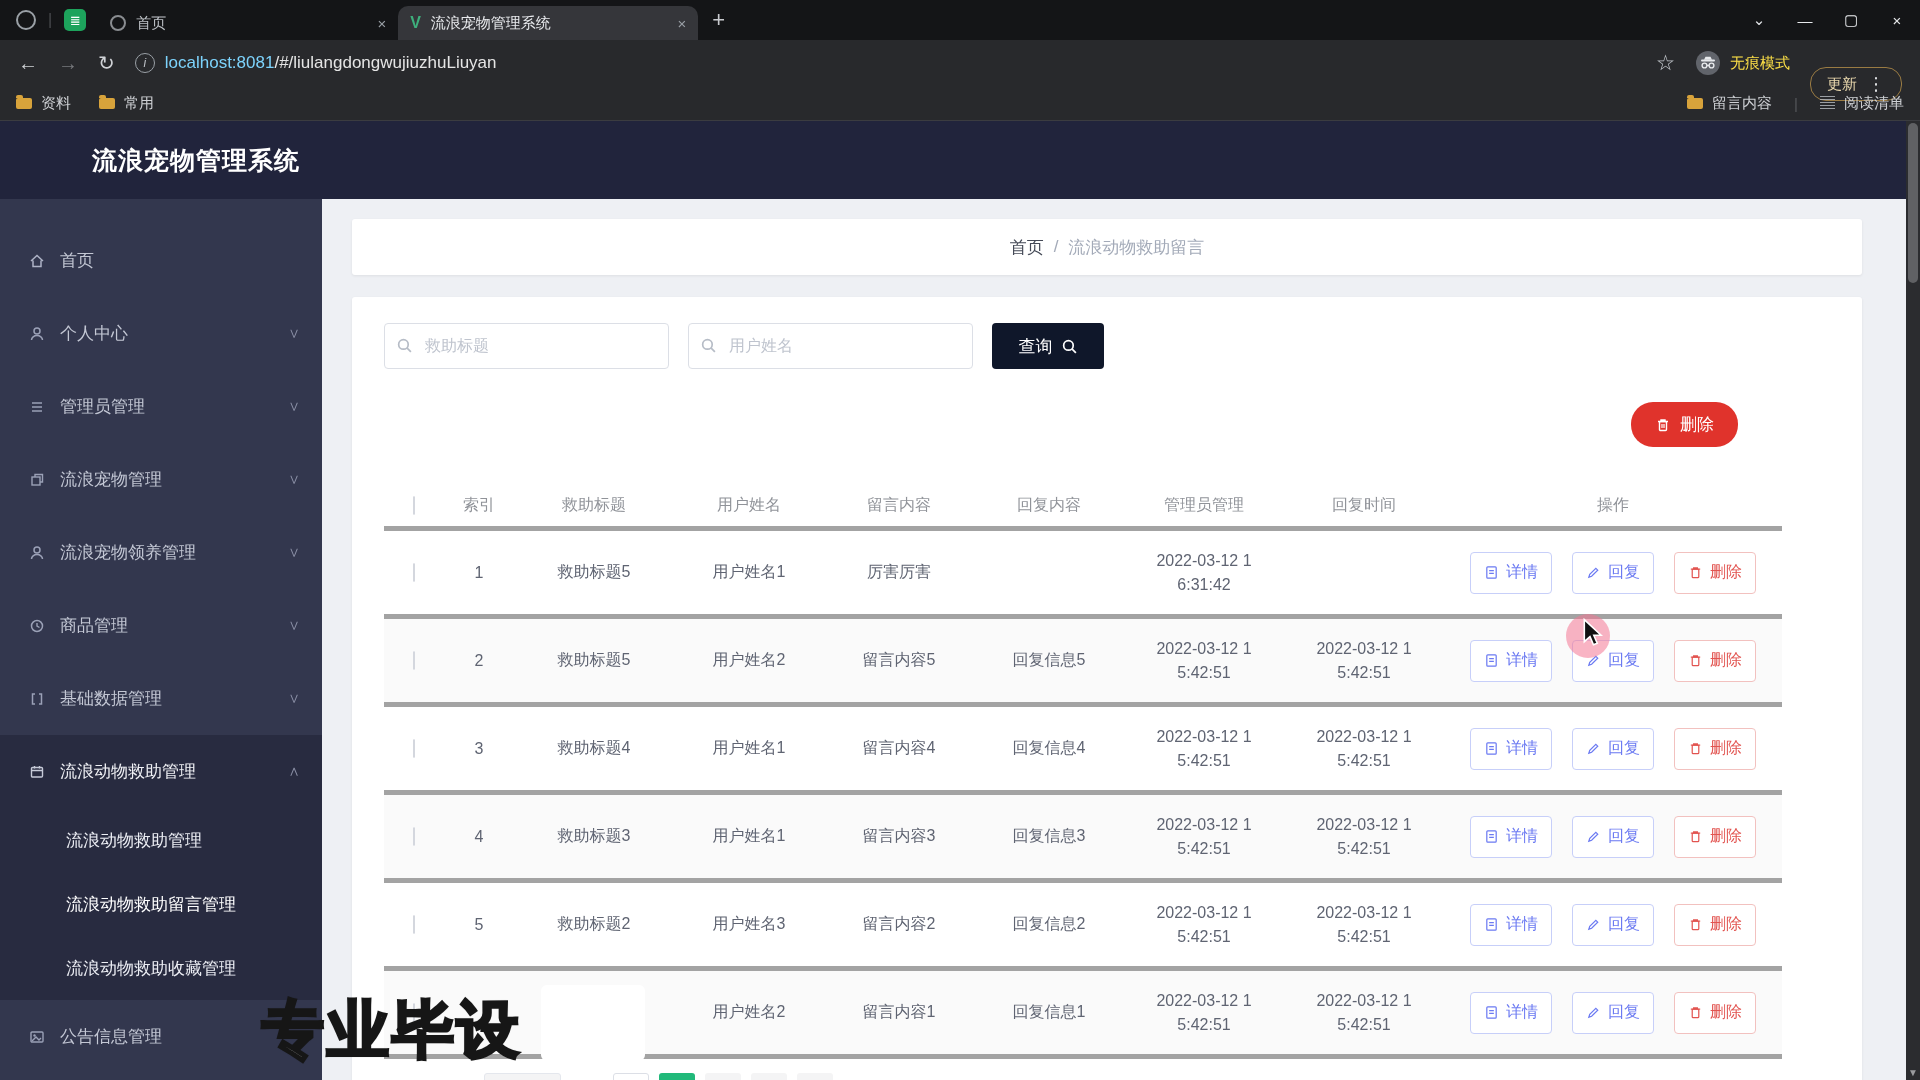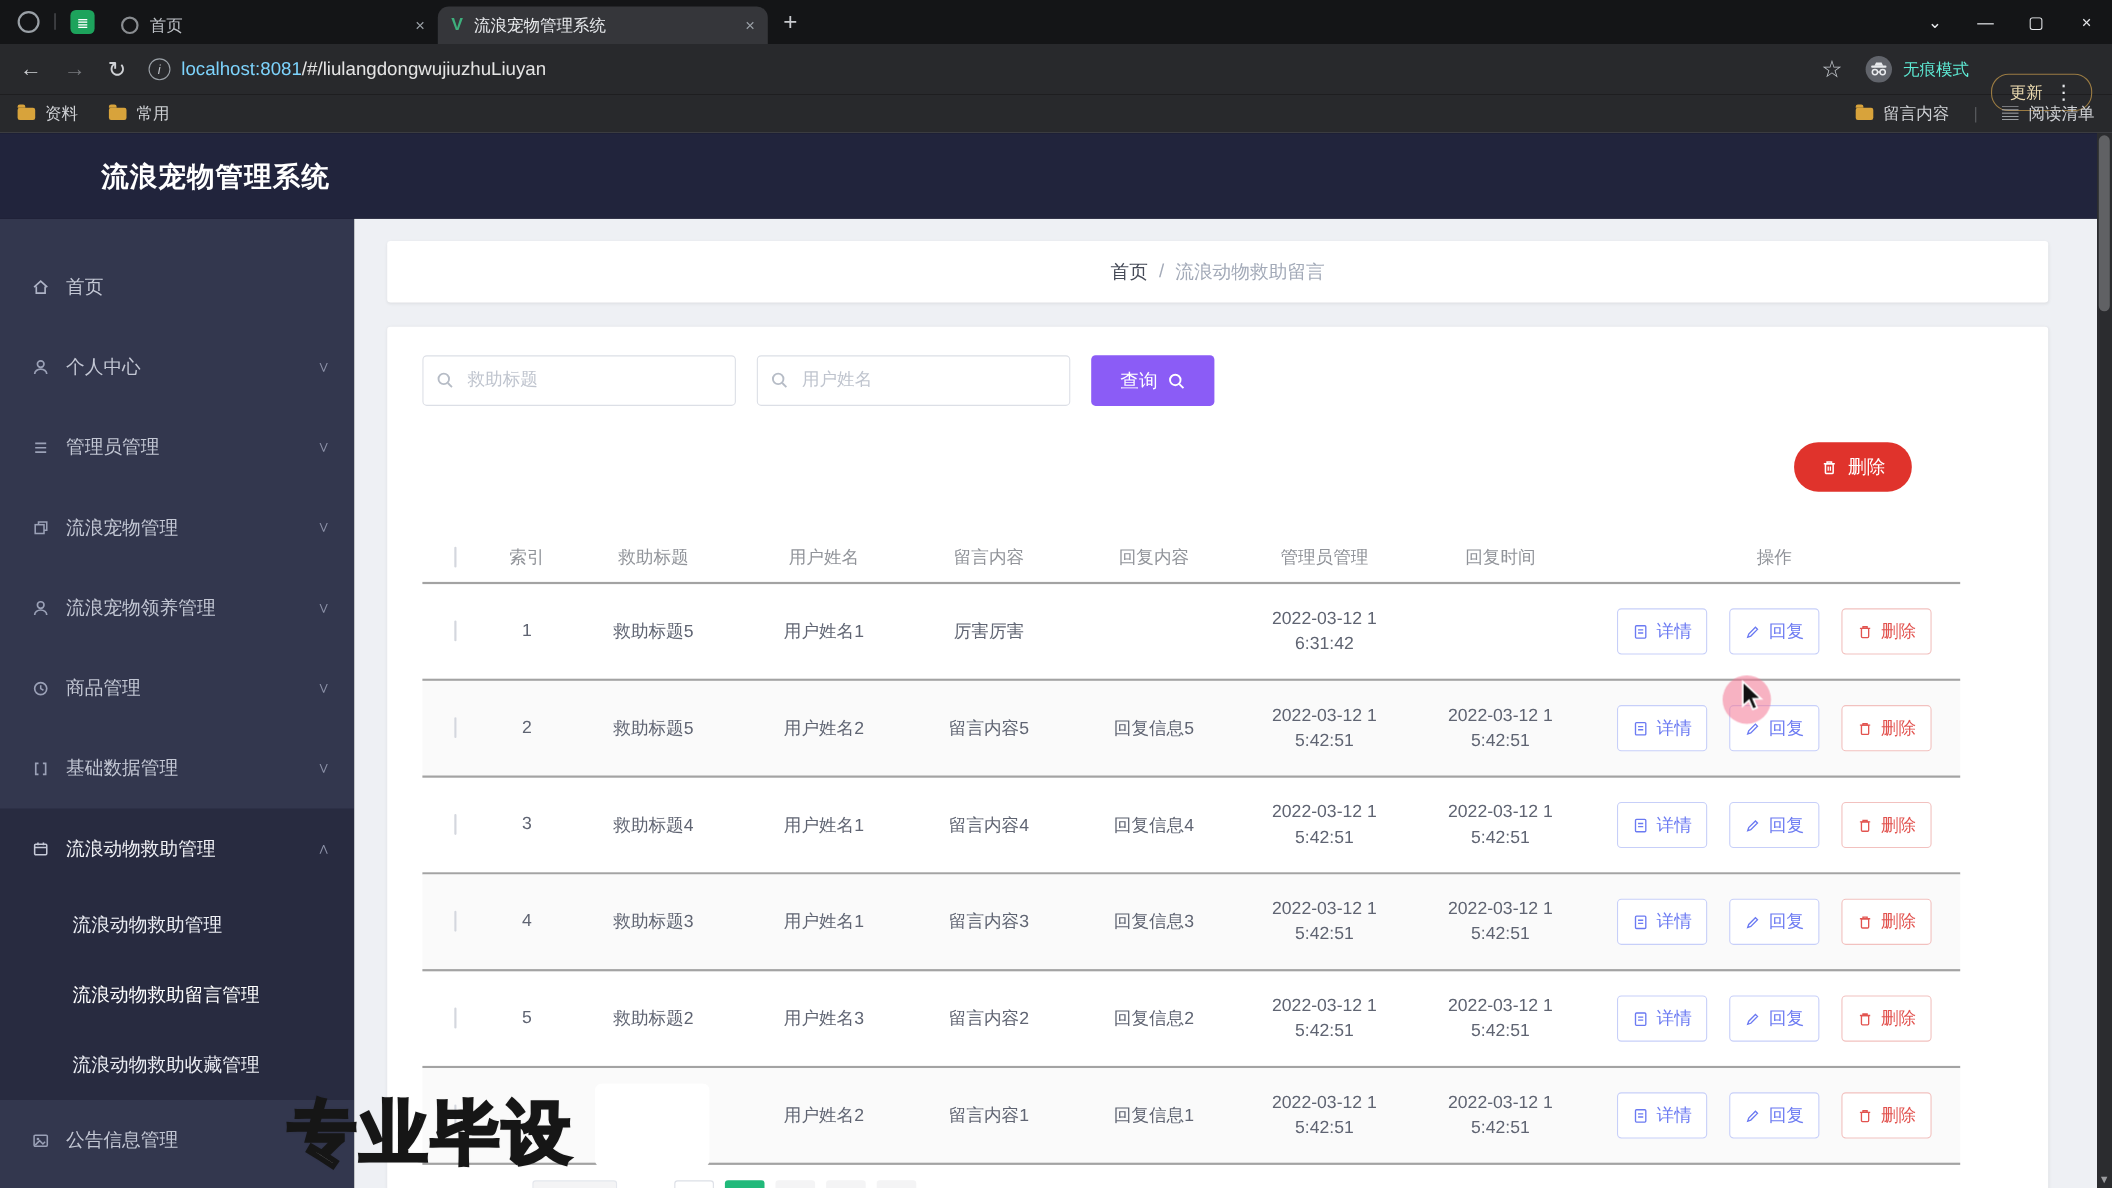--- a/index.html
+++ b/index.html
@@ -28,21 +28,21 @@
              padding:0 18px; color:#d0d2d6; }
   .nav-ico { font-size:20px; color:#d0d2d6; }
   .nav-ico.disabled { color:#77797d; }
   .circle-i { width:20px; height:20px; border-radius:50%; border:1.5px solid #9aa0a6;
               color:#bdc1c6; font-size:12px; font-style:italic; display:flex;
               align-items:center; justify-content:center; flex:none; }
   .url-area { flex:1; display:flex; align-items:center; gap:10px; font-size:17px; }
   .url-host { color:#7dd3fc; }
   .url-path { color:#e5e5e5; }
   .star { font-size:19px; color:#bdc1c6; }
-  .incog { display:flex; align-items:center; gap:9px; color:#5eead4; font-size:15px; }
+  .incog { display:flex; align-items:center; gap:9px; color:#fde047; font-size:15px; }
   .update-pill { border:1px solid #9a7b43; color:#ead9ae; border-radius:16px;
                  padding:5px 16px; font-size:15px; display:flex; align-items:center; gap:10px;margin-top:42px; }
   .dots { font-size:18px; color:#e8eaed; }
 
   .bookmarks { height:35px; background:#28292c; border-bottom:1px solid #3b3c40;
                display:flex; align-items:center; padding:0 16px; gap:28px;
                color:#cfd1d5; font-size:15px; }
   .bm { display:flex; gap:9px; align-items:center; }
   .folder { width:16px; height:11px; background:#d8a33b; border-radius:2px; position:relative; flex:none; }
   .folder:before { content:""; position:absolute; top:-3px; left:0; width:7px; height:3px;
@@ -81,31 +81,31 @@
   .content-card { background:#fff; border-radius:3px; box-shadow:0 1px 3px rgba(0,0,0,0.07);
                   height:900px; padding:26px 0 0 32px; position:relative; }
 
   .filter-row { display:flex; gap:19px; align-items:center; }
   .search-box { position:relative; width:285px; height:46px; }
   .search-box input { width:100%; height:100%; border:1px solid #dcdfe6; border-radius:4px;
                       padding:0 12px 0 40px; font-size:16px; color:#606266; outline:none;
                       font-family:"Liberation Sans", sans-serif; }
   .search-box input::placeholder { color:#bfc4ce; }
   .search-box .mag { position:absolute; left:12px; top:14px; color:#b6bcc6; }
-  .btn-search { width:112px; height:46px; background:#8b5cf6; color:#fff; border:none;
+  .btn-search { width:112px; height:46px; background:#0f172a; color:#fff; border:none;
                 border-radius:4px; font-size:17px; display:flex; align-items:center;
                 justify-content:center; gap:8px; }
 
   .delete-row { width:1398px; display:flex; justify-content:flex-end; padding-right:44px;
                 margin-top:33px; }
   .btn-delete { height:45px; background:#e0332c; color:#fff; border:none; border-radius:22px;
                 padding:0 24px; font-size:17px; display:flex; align-items:center; gap:9px; }
 
   .data-table { width:1398px; margin-top:38px; font-size:16px; color:#5f6472; }
-  .t-row { display:flex; align-items:center; border-bottom:2px solid #a3a3a3; min-height:88px; }
+  .t-row { display:flex; align-items:center; border-bottom:5px solid #a3a3a3; min-height:88px; }
   .t-head { min-height:46px; color:#909399; }
   .t-row.alt { background:#fafafa; }
   .c-check{width:60px} .c-index{width:70px} .c-title{width:160px} .c-user{width:150px}
   .c-msg{width:150px} .c-reply{width:150px} .c-mtime{width:160px} .c-rtime{width:160px}
   .c-ops{width:338px}
   .cell { text-align:center; }
   .time-wrap { width:102px; margin:12px auto; word-break:break-all; line-height:1.45; text-align:center; }
   .cb { width:16px; height:16px; border:1px solid #d4d7de; border-radius:3px; background:#fff; margin:0 auto; }
   .ops { display:flex; gap:20px; justify-content:center; align-items:center; }
   .btn-line { height:42px; padding:0 13px; border-radius:4px; background:#fff;

